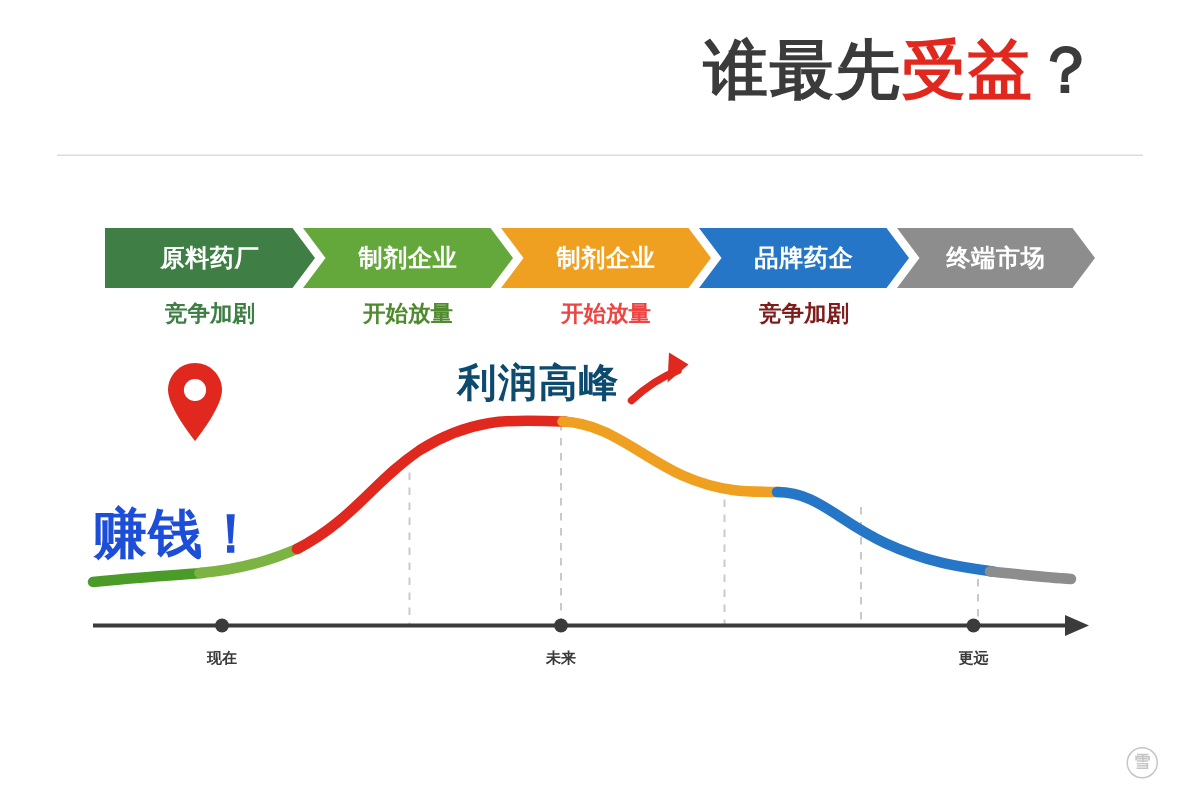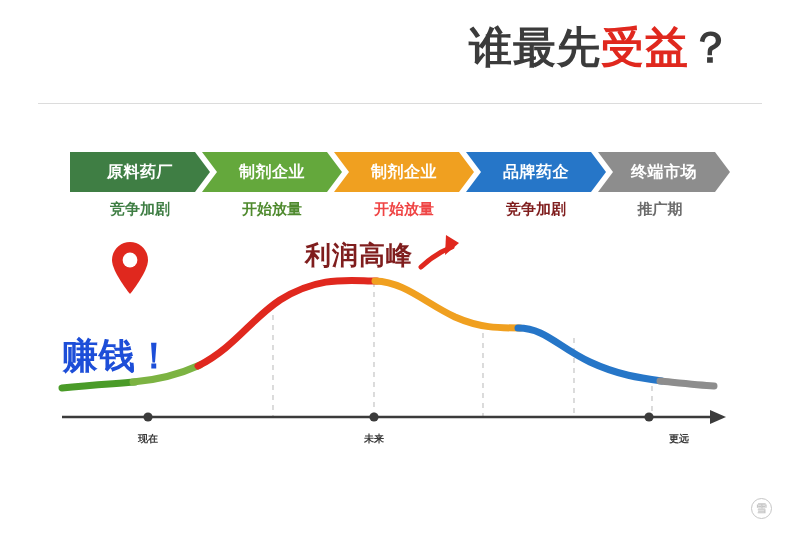--- a/index.html
+++ b/index.html
@@ -108,21 +108,21 @@
     white-space: nowrap;
   }
 
   
   .peak-label {
     position: absolute;
     top: 238px;
     left: 305px;
     font-size: 26px;
     font-weight: bold;
-    color: #7f1d1d;
+    color: #0c4a6e;
     white-space: nowrap;
     letter-spacing: 1px;
   }
   .money-label {
     position: absolute;
     top: 332px;
     left: 62px;
     font-size: 36px;
     font-weight: bold;
     color: #1d4ed8;
@@ -181,21 +181,20 @@
       </div>
     <div class="chev" style="left:528px;width:132px;background:#8d8d8d;">
         <span>终端市场</span>
       </div>
   </div>
 
   <div class="sublabel" style="left:70px;width:140px;color:#3f7e44;"><span>竞争加剧</span></div>
   <div class="sublabel" style="left:202px;width:140px;color:#4f8a2e;"><span>开始放量</span></div>
   <div class="sublabel" style="left:334px;width:140px;color:#ef4444;"><span>开始放量</span></div>
   <div class="sublabel" style="left:466px;width:140px;color:#7f1d1d;"><span>竞争加剧</span></div>
-  <div class="sublabel" style="left:594px;width:132px;color:#6b6b6b;"><span>推广期</span></div>
 
   <div class="chart">
     <svg width="800" height="250" viewBox="0 0 800 250">
 
       <g stroke="#c9c9c9" stroke-width="1.3" stroke-dasharray="5,5">
         <line x1="273" y1="90" x2="273" y2="192"></line>
         <line x1="374" y1="57" x2="374" y2="192"></line>
         <line x1="483" y1="98" x2="483" y2="192"></line>
         <line x1="574" y1="113" x2="574" y2="192"></line>
         <line x1="652" y1="151" x2="652" y2="192"></line>
@@ -228,19 +227,19 @@
         <circle cx="18" cy="18" r="7.4" fill="#ffffff"></circle>
       </g>
     </svg>
   </div>
 
   <div class="peak-label">利润高峰</div>
   <div class="money-label">赚钱！</div>
 
   <div class="axis-label" style="left:108px;top:432px;width:80px;">现在</div>
   <div class="axis-label" style="left:334px;top:432px;width:80px;">未来</div>
-  <div class="axis-label" style="left:609px;top:432px;width:80px;text-align:right;">更远</div>
+  <div class="axis-label" style="left:609px;top:432px;width:80px;">更远</div>
 
   <div class="watermark">
     <span class="wm-logo">雪</span>
   </div>
 
 </div>
 
 </body></html>

